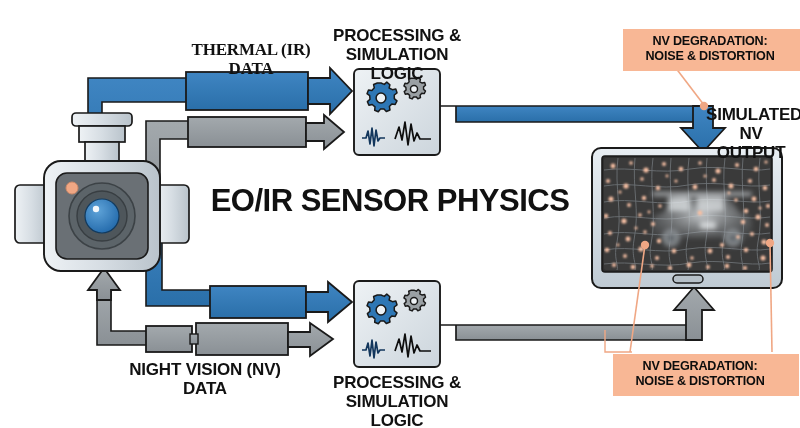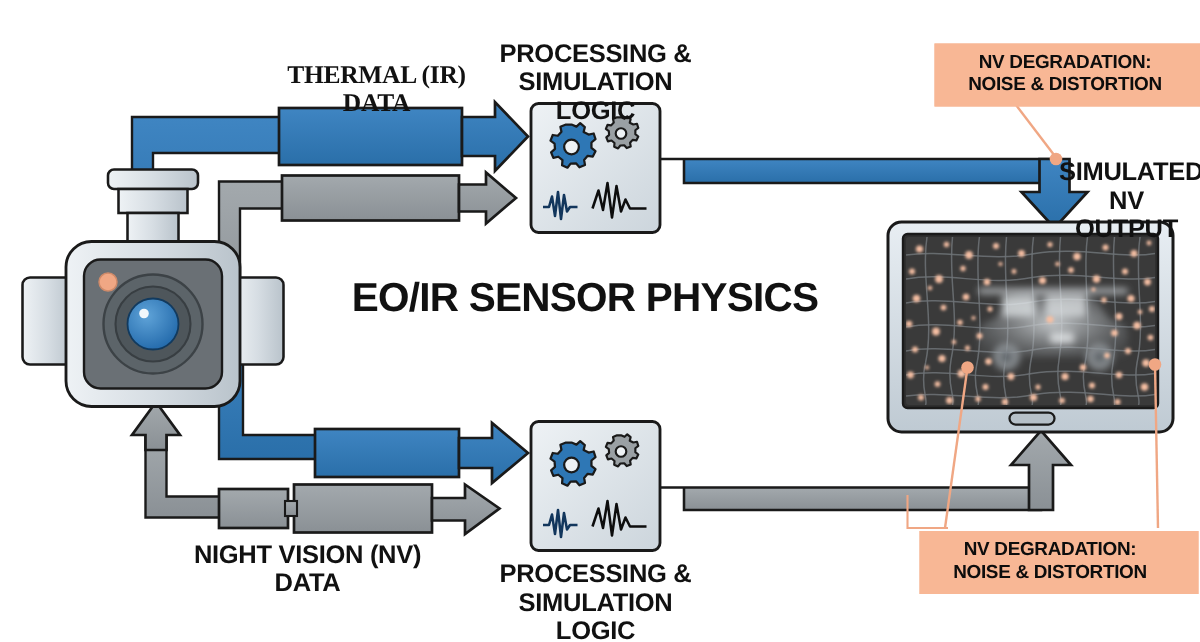--- a/index.html
+++ b/index.html
@@ -3,21 +3,21 @@
 <meta charset="utf-8">
 <style>
   html,body{margin:0;padding:0;background:#ffffff;}
   body{width:800px;height:428px;overflow:hidden;
        font-family:"Liberation Sans",sans-serif;}
   #stage{position:relative;width:800px;height:428px;background:#fff;}
   svg.layer{position:absolute;left:0;top:0;width:800px;height:428px;}
   .lbl{position:absolute;font-weight:bold;color:#111;text-align:center;
        line-height:1.12;letter-spacing:-0.2px;}
   .cap{font-size:17px;}
-  .title-main{font-size:27px;font-weight:bold;color:#111;letter-spacing:-0.5px;}
+  .title-main{font-size:31px;font-weight:bold;color:#111;letter-spacing:-0.5px;}
   .title-sub{font-size:19.5px;font-weight:bold;color:#111;letter-spacing:-0.2px;}
   .callout{position:absolute;background:#f8b795;border:1px solid #f8b795;
            text-align:center;font-weight:bold;font-size:12.6px;color:#0d0d0d;
            line-height:1.22;padding:4px 19px 5px 7px;letter-spacing:-0.2px;}
   .ttl-wrap{position:absolute;text-align:center;width:420px;left:180px;top:183px;}
 </style>
 </head>
 <body>
 
 <div id="stage">

